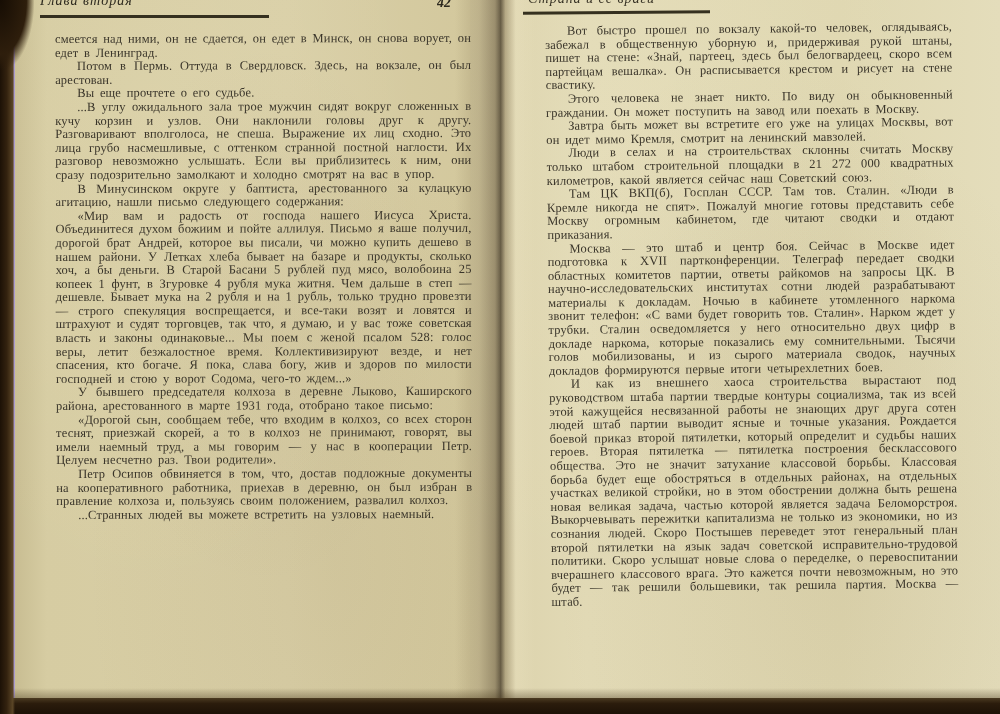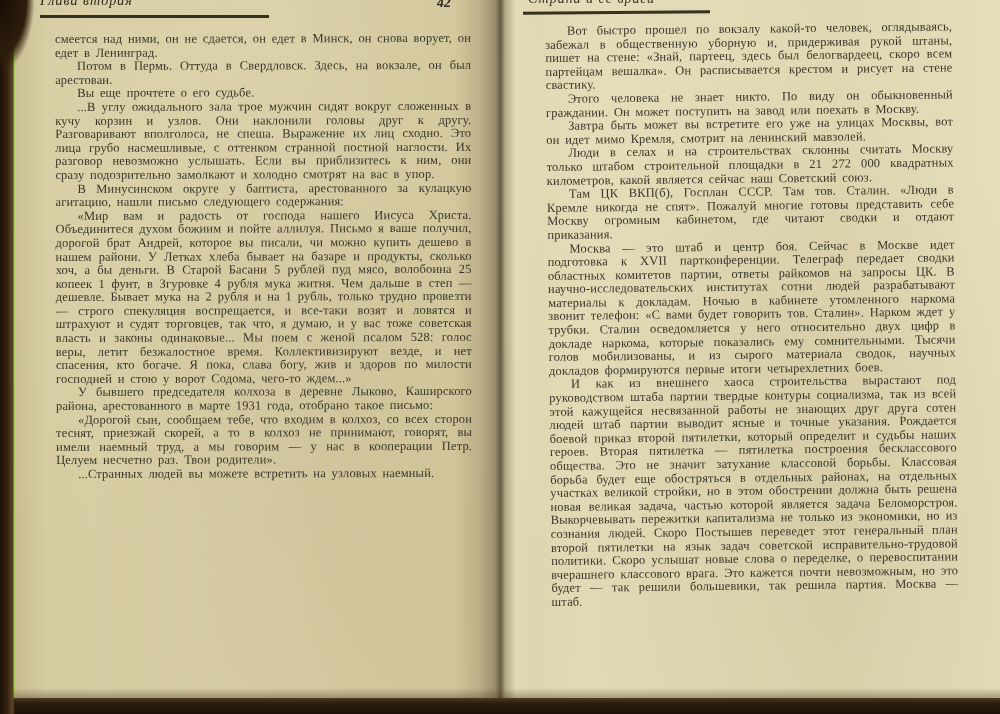--- a/index.html
+++ b/index.html
@@ -1,20 +1,20 @@
 <!DOCTYPE html>
 <html lang="ru" style="--page-cream: #d9cfa7; --ink: #3a352a;"><head>
 <meta charset="utf-8">
 <style>
   html,body{margin:0;padding:0;background:#201507;}
   .book{
     position:relative;
     width:1000px;height:714px;
     overflow:hidden;
-    background:#bef264;
+    background:#c4b5fd;
     font-family:"Liberation Serif","DejaVu Serif",serif;
   }
   
   .edge-left{
     position:absolute;left:0;top:0;width:15px;height:714px;
     background:linear-gradient(to right,#1c1106 0%,#33220f 45%,#5a4526 85%,rgba(90,69,38,0) 100%);
   }
   .edge-corner{
     position:absolute;left:0;top:0;width:34px;height:70px;
     background:radial-gradient(ellipse at 0% 0%,#160d04 0%,#2e1e0c 55%,rgba(46,30,12,0) 72%);
@@ -115,20 +115,21 @@
   <div class="page-text text-left">
 
   <p class="para">смеется над ними, он не сдается, он едет в Минск, он снова ворует, он едет в Ленинград.</p>
       <p class="para indent">Потом в Пермь. Оттуда в Свердловск. Здесь, на вокзале, он был арестован.</p>
       <p class="para indent">Вы еще прочтете о его судьбе.</p>
       <p class="para indent">...В углу ожидального зала трое мужчин сидят вокруг сложенных в кучу корзин и узлов. Они наклонили головы друг к другу. Разговаривают вполголоса, не спеша. Выражение их лиц сходно. Это лица грубо насмешливые, с оттенком странной постной наглости. Их разговор невозможно услышать. Если вы приблизитесь к ним, они сразу подозрительно замолкают и холодно смотрят на вас в упор.</p>
       <p class="para indent">В Минусинском округе у баптиста, арестованного за кулацкую агитацию, нашли письмо следующего содержания:</p>
       <p class="para indent">«Мир вам и радость от господа нашего Иисуса Христа. Объединитеся духом божиим и пойте аллилуя. Письмо я ваше получил, дорогой брат Андрей, которое вы писали, чи можно купить дешево в нашем райони. У Летках хлеба бывает на базаре и продукты, сколько хоч, а бы деньги. В Старой Басани 5 рублей пуд мясо, волобоина 25 копеек 1 фунт, в Згуровке 4 рубля мука житня. Чем дальше в степ — дешевле. Бывает мука на 2 рубля и на 1 рубль, только трудно провезти — строго спекуляция воспрещается, и все-таки возят и ловятся и штрахуют и судят торговцев, так что, я думаю, и у вас тоже советская власть и законы одинаковые... Мы поем с женой псалом 528: голос веры, летит безжалостное время. Коллективизируют везде, и нет спасения, кто богаче. Я пока, слава богу, жив и здоров по милости господней и стою у ворот Содома, чего-то ждем...»</p>
       <p class="para indent">У бывшего председателя колхоза в деревне Лыково, Каширского района, арестованного в марте 1931 года, отобрано такое письмо:</p>
       <p class="para indent">«Дорогой сын, сообщаем тебе, что входим в колхоз, со всех сторон теснят, приезжай скорей, а то в колхоз не принимают, говорят, вы имели наемный труд, а мы говорим — у нас в кооперации Петр. Целуем несчетно раз. Твои родители».</p>
+      <p class="para indent">Петр Осипов обвиняется в том, что, достав подложные документы на кооперативного работника, приехав в деревню, он был избран в правление колхоза и, пользуясь своим положением, развалил колхоз.</p>
       <p class="para indent">...Странных людей вы можете встретить на узловых наемный.</p>
     </div>
 
   <div class="page-text text-right">
 
   <p class="para indent">Вот быстро прошел по вокзалу какой-то человек, оглядываясь, забежал в общественную уборную и, придерживая рукой штаны, пишет на стене: «Знай, партеец, здесь был белогвардеец, скоро всем партейцам вешалка». Он расписывается крестом и рисует на стене свастику.</p>
       <p class="para indent">Этого человека не знает никто. По виду он обыкновенный граждании. Он может поступить на завод или поехать в Москву.</p>
       <p class="para indent">Завтра быть может вы встретите его уже на улицах Москвы, вот он идет мимо Кремля, смотрит на ленинский мавзолей.</p>
       <p class="para indent">Люди в селах и на строительствах склонны считать Москву только штабом строительной площадки в 21 272 000 квадратных километров, какой является сейчас наш Советский союз.</p>
       <p class="para indent">Там ЦК ВКП(б), Госплан СССР. Там тов. Сталин. «Люди в Кремле никогда не спят». Пожалуй многие готовы представить себе Москву огромным кабинетом, где читают сводки и отдают приказания.</p>

